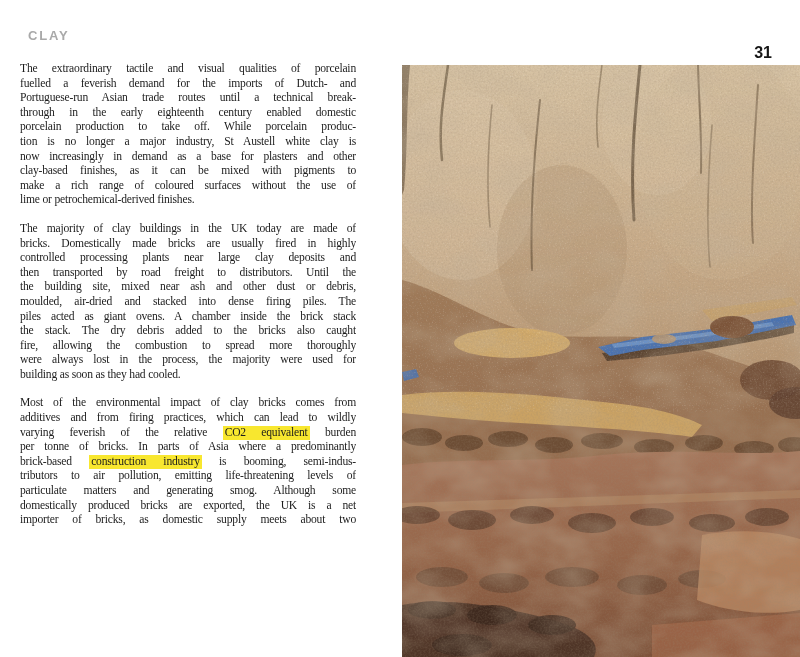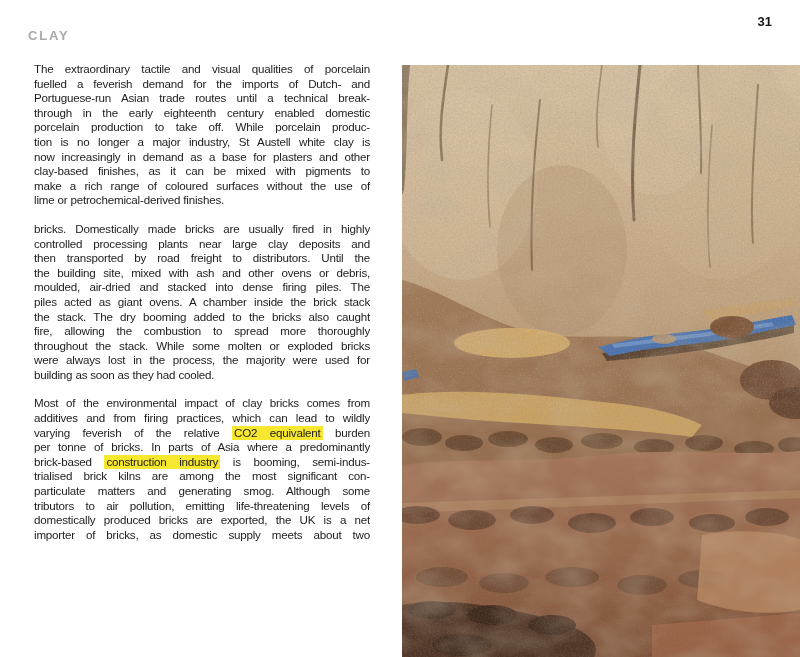--- a/index.html
+++ b/index.html
@@ -11,26 +11,27 @@
   html,body{margin:0;padding:0;background:#ffffff;}
   .page{
     position:relative;width:800px;height:657px;background:#ffffff;overflow:hidden;
     font-family:"Liberation Sans","DejaVu Sans",sans-serif;
   }
   .running-head{
     position:absolute;left:28px;top:28px;
     font-size:13px;font-weight:700;letter-spacing:1.8px;color:var(--header-color);
   }
   .page-number{
-    position:absolute;right:28px;top:14px;
-    font-size:13px;font-weight:700;color:#161616;
+    position:absolute;right:28px;top:44px;
+    font-size:16px;font-weight:700;color:#161616;
   }
   .text-column{
-    position:absolute;left:34px;top:62px;width:336px;
+    position:absolute;left:20px;top:62px;width:336px;
     color:var(--text-color);
+    font-family:Liberation Serif, serif;
   }
   .para{margin:0 0 14px 0;}
   .line{
     font-size:11.6px;line-height:14.6px;letter-spacing:-0.2px;
     text-align:justify;text-align-last:justify;
     height:14.6px;overflow:hidden;white-space:normal;
   }
   .line.end{text-align-last:left;}
   .hl{background:var(--hl-color);padding:1px 2px;margin-top:28px;}
   .photo{
@@ -54,41 +55,40 @@
         <div class="line"><span>Portuguese-run Asian trade routes until a technical break-</span></div>
         <div class="line"><span>through in the early eighteenth century enabled domestic</span></div>
         <div class="line"><span>porcelain production to take off. While porcelain produc-</span></div>
         <div class="line"><span>tion is no longer a major industry, St Austell white clay is</span></div>
         <div class="line"><span>now increasingly in demand as a base for plasters and other</span></div>
         <div class="line"><span>clay-based finishes, as it can be mixed with pigments to</span></div>
         <div class="line"><span>make a rich range of coloured surfaces without the use of</span></div>
         <div class="line end"><span>lime or petrochemical-derived finishes.</span></div>
       </div>
       <div class="para">
+        <div class="line"><span>The majority of clay buildings in the UK today are made of</span></div>
         <div class="line"><span>bricks. Domestically made bricks are usually fired in highly</span></div>
         <div class="line"><span>controlled processing plants near large clay deposits and</span></div>
         <div class="line"><span>then transported by road freight to distributors. Until the</span></div>
-        <div class="line"><span>the building site, mixed with ash and other ovens or debris,</span></div>
+        <div class="line"><span>the building site, mixed near ash and other dust or debris,</span></div>
         <div class="line"><span>moulded, air-dried and stacked into dense firing piles. The</span></div>
         <div class="line"><span>piles acted as giant ovens. A chamber inside the brick stack</span></div>
-        <div class="line"><span>the stack. The dry booming added to the bricks also caught</span></div>
+        <div class="line"><span>the stack. The dry debris added to the bricks also caught</span></div>
         <div class="line"><span>fire, allowing the combustion to spread more thoroughly</span></div>
-        <div class="line"><span>throughout the stack. While some molten or exploded bricks</span></div>
         <div class="line"><span>were always lost in the process, the majority were used for</span></div>
         <div class="line end"><span>building as soon as they had cooled.</span></div>
       </div>
       <div class="para">
         <div class="line"><span>Most of the environmental impact of clay bricks comes from</span></div>
         <div class="line"><span>additives and from firing practices, which can lead to wildly</span></div>
         <div class="line"><span>varying feverish of the relative </span><span class="hl">CO2 equivalent</span><span> burden</span></div>
         <div class="line"><span>per tonne of bricks. In parts of Asia where a predominantly</span></div>
         <div class="line"><span>brick-based </span><span class="hl">construction industry</span><span> is booming, semi-indus-</span></div>
-        <div class="line"><span>trialised brick kilns are among the most significant con-</span></div>
+        <div class="line"><span>tributors to air pollution, emitting life-threatening levels of</span></div>
         <div class="line"><span>particulate matters and generating smog. Although some</span></div>
-        <div class="line"><span>tributors to air pollution, emitting life-threatening levels of</span></div>
         <div class="line"><span>domestically produced bricks are exported, the UK is a net</span></div>
         <div class="line"><span>importer of bricks, as domestic supply meets about two</span></div>
       </div>
     </main>
 
   <figure class="photo" role="img" aria-label="Eroded beige clay quarry cliff with dark crevices above churned red-brown mud; a weathered blue tarpaulin protrudes from the bank and sandy ochre patches cross the middle ground">
     <svg viewBox="0 0 398 592" width="398" height="592" aria-hidden="true">
       <defs>
         <linearGradient id="gCliff" x1="0" y1="0" x2="0" y2="1">
           <stop offset="0" stop-color="#d7c3a4"></stop>

